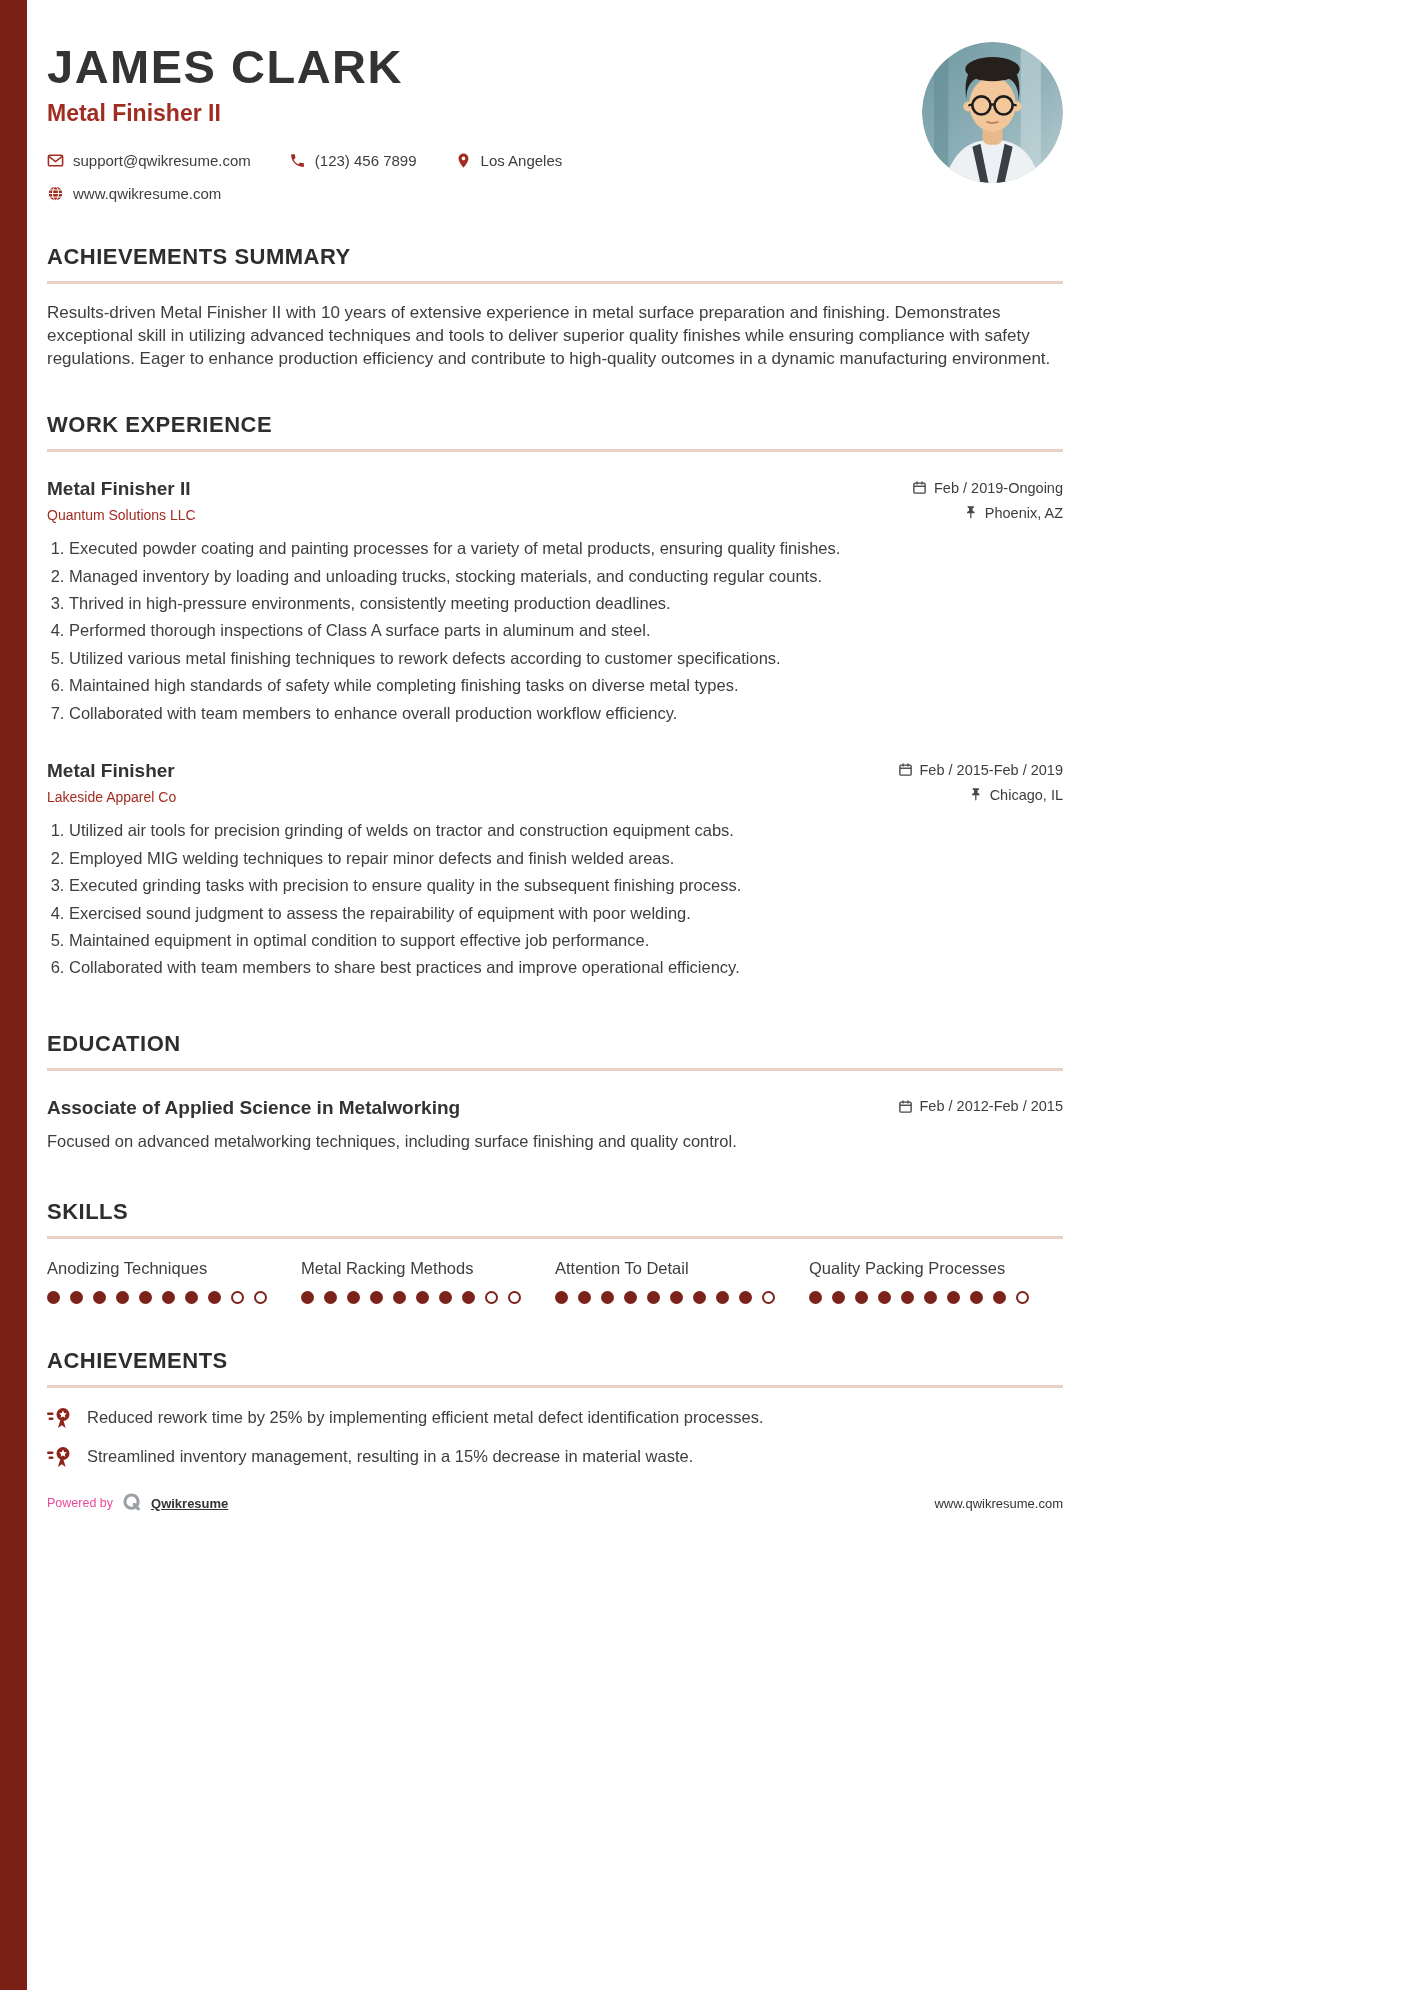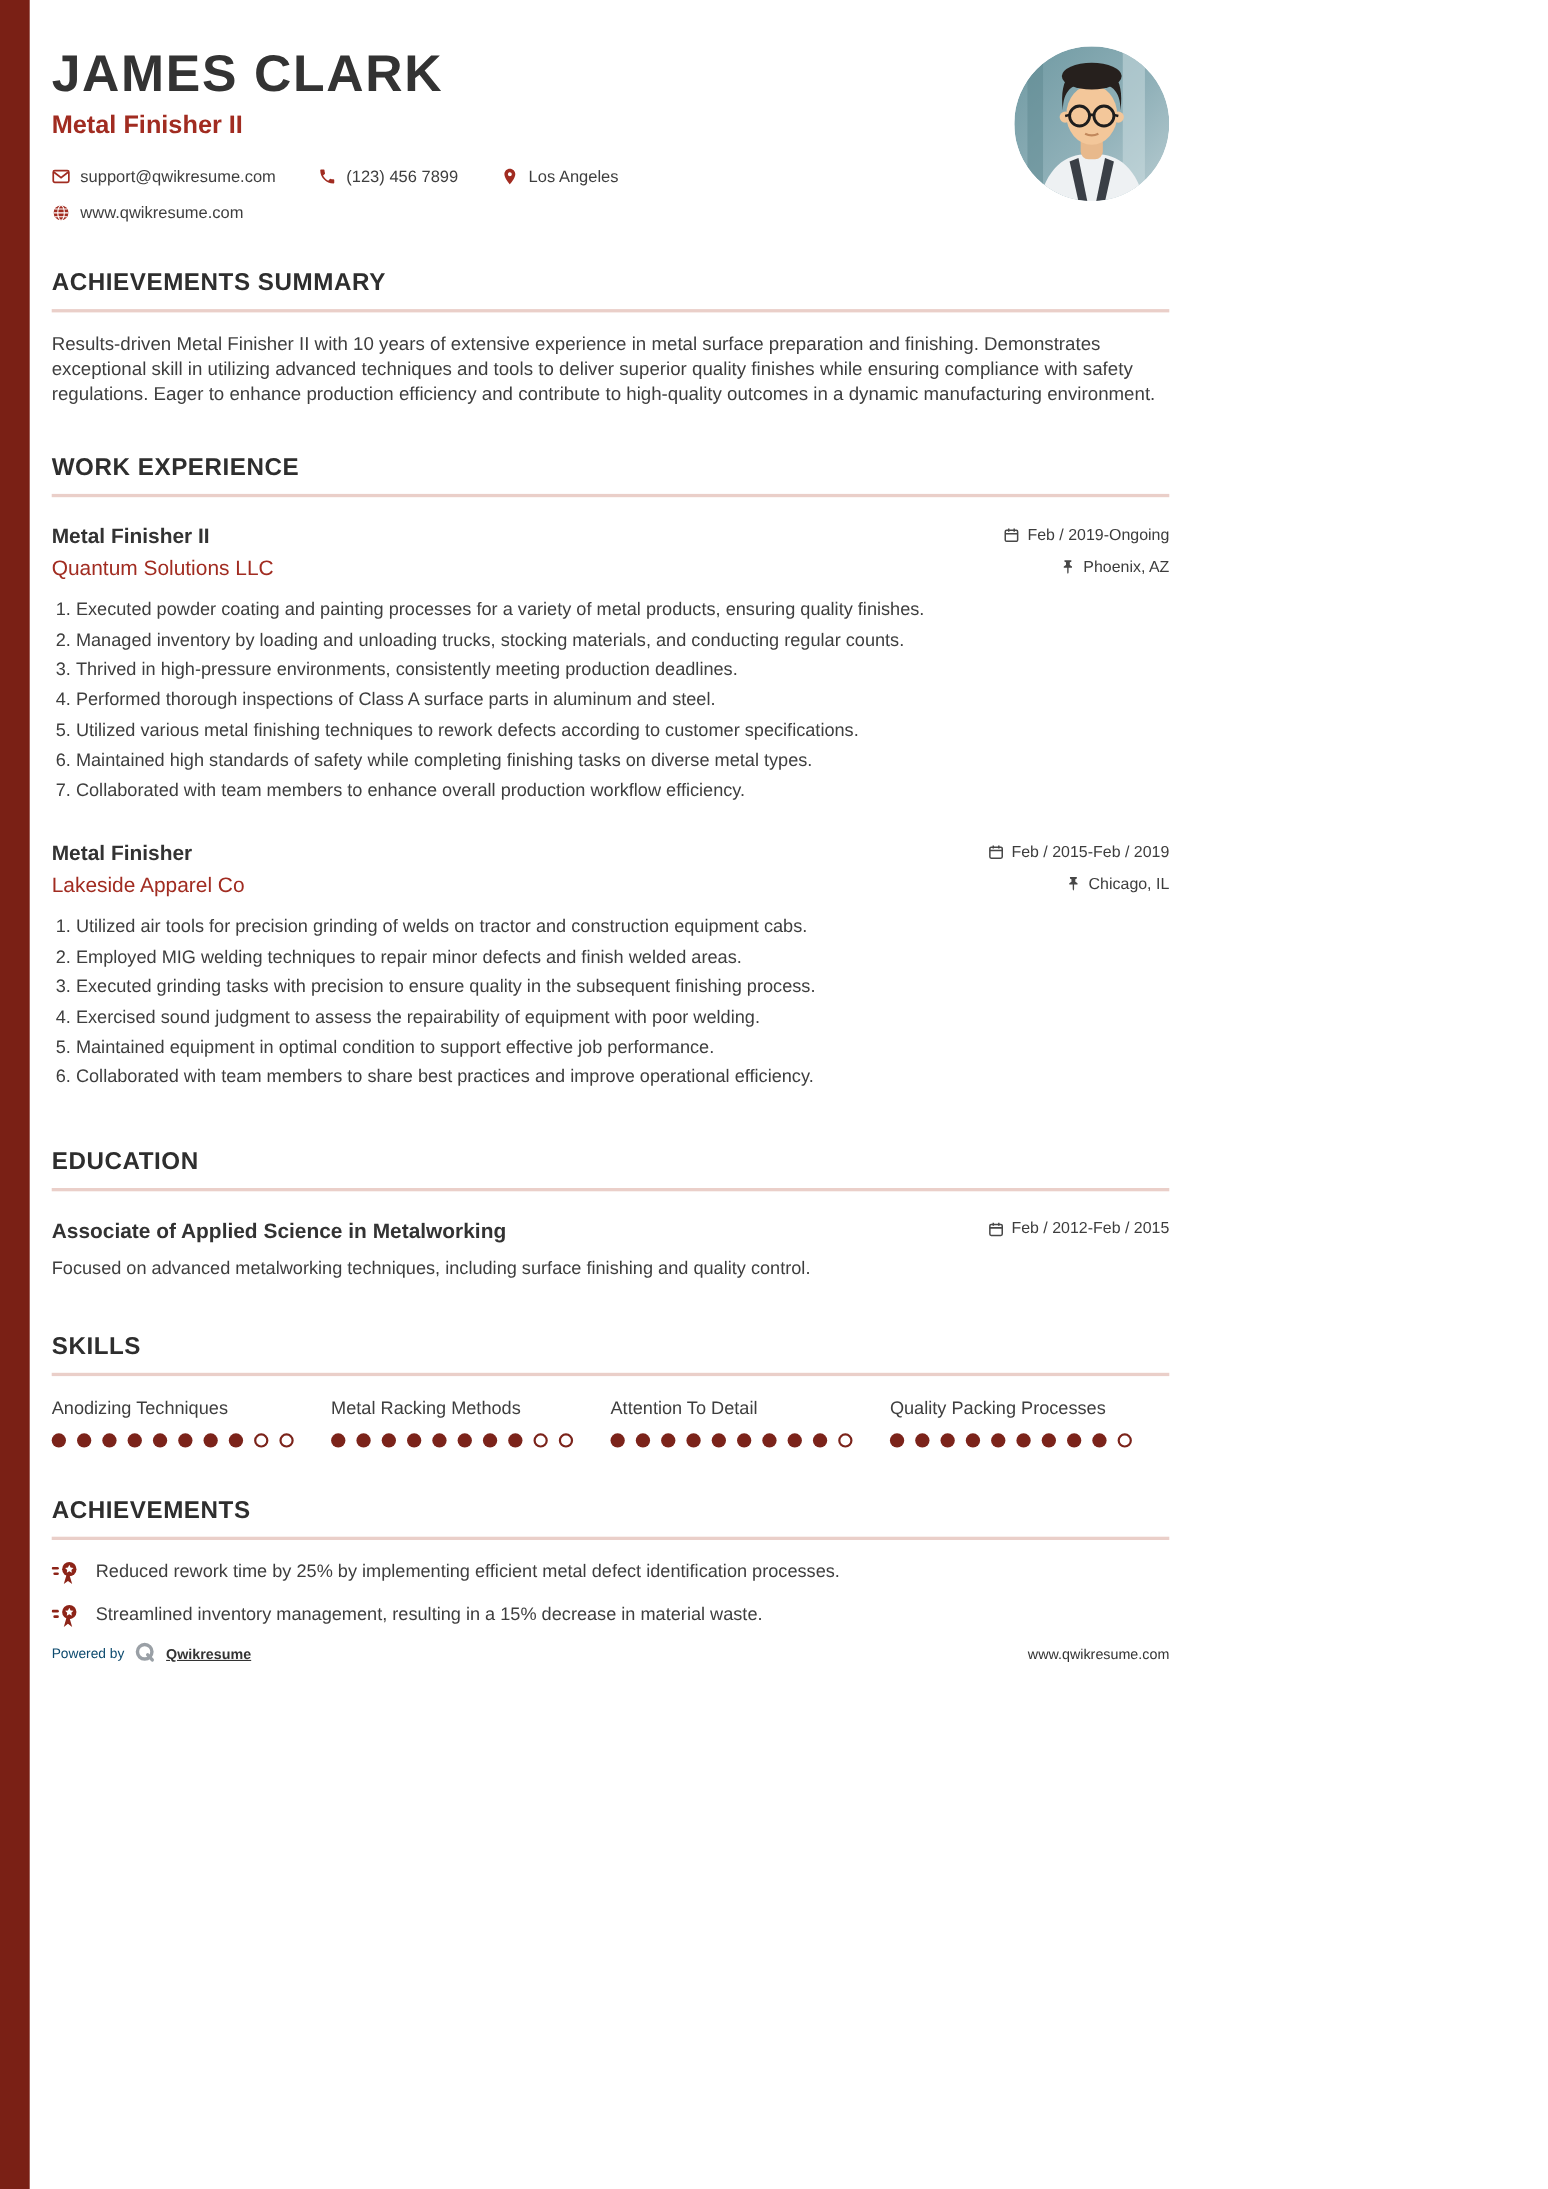--- a/index.html
+++ b/index.html
@@ -41,21 +41,21 @@
     font-size: 22px; font-weight: bold; color: #2e2e2e;
     letter-spacing: 0.5px; padding-bottom: 11px;
     border-bottom: 3px solid #eacfc9;
   }
   .summary-text { margin-top: 18px; font-size: 17px; line-height: 1.33; color: #3e3e3e; }
   
   .job { margin-top: 26px; }
   .job + .job { margin-top: 36px; }
   .row-split { display: flex; justify-content: space-between; align-items: baseline; }
   .job-title { font-size: 19px; font-weight: bold; color: #333333; }
-  .company { font-size: 19px; color: #a12c21; margin-top: 7px; }
+  .company { font-size: 14px; color: #a12c21; margin-top: 7px; }
   .meta { display: flex; align-items: center; gap: 7px; font-size: 14.5px; color: #3d3d3d; white-space: nowrap; }
   .meta .ico { display: inline-flex; width: 15px; height: 15px; flex: 0 0 15px; }
   ol.bullets { margin-top: 15px; padding-left: 22px; font-size: 16.5px; line-height: 1.3; color: #3e3e3e; }
   ol.bullets li { margin-bottom: 6px; }
   
   .edu-desc { margin-top: 13px; font-size: 16.5px; color: #3e3e3e; }
   
   .skills-grid { display: flex; margin-top: 20px; }
   .skill-col { width: 25%; }
   .skill-label { font-size: 16.5px; color: #3e3e3e; }
@@ -66,21 +66,21 @@
   
   .ach-list { margin-top: 20px; }
   .ach-item { display: flex; align-items: flex-start; gap: 14px; margin-bottom: 17px; font-size: 16.5px; color: #3e3e3e; }
   .ach-item .ico { display: inline-flex; width: 26px; height: 24px; flex: 0 0 26px; margin-top: -2px; }
   
   .footer {
     position: absolute; left: 0; top: 1492px; width: 100%;
     display: flex; justify-content: space-between; align-items: center;
   }
   .footer-left { display: flex; align-items: center; gap: 8px; }
-  .powered-by { font-size: 12.5px; color: #0c4a6e; }
+  .powered-by { font-size: 12.5px; color: #ec4899; }
   .brand-link { font-size: 13px; color: #333333; font-weight: bold; text-decoration: underline; cursor: pointer; }
   .q-logo { display: inline-flex; width: 22px; height: 22px; }
   .footer-site { font-size: 13px; color: #333333; }
 </style>
 </head>
 <body>
 
 <div class="left-bar"></div>
 
 <div class="page">

